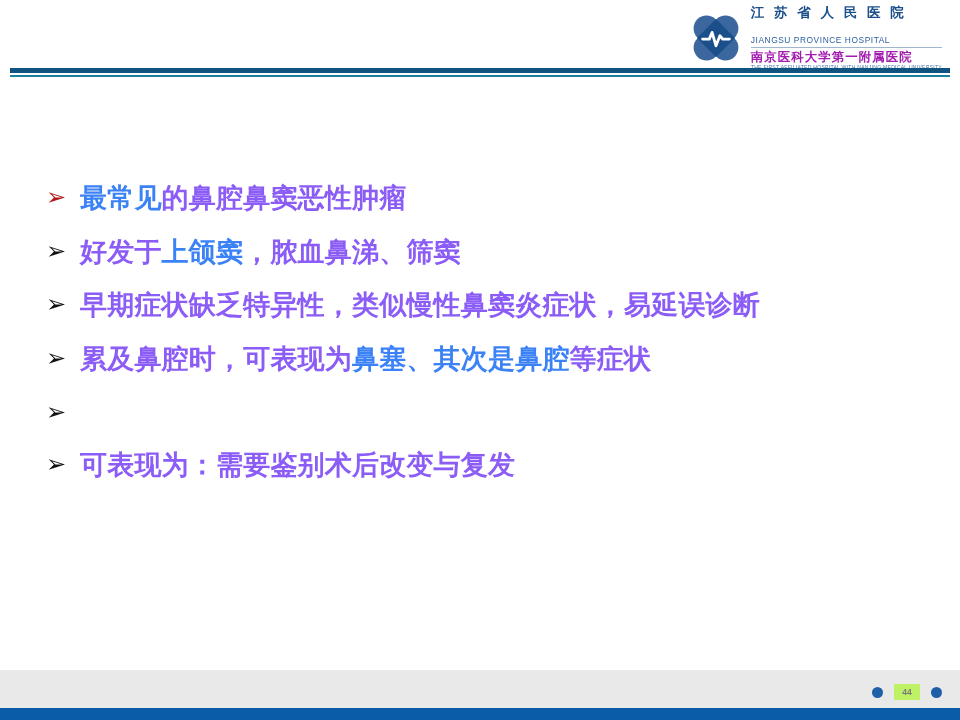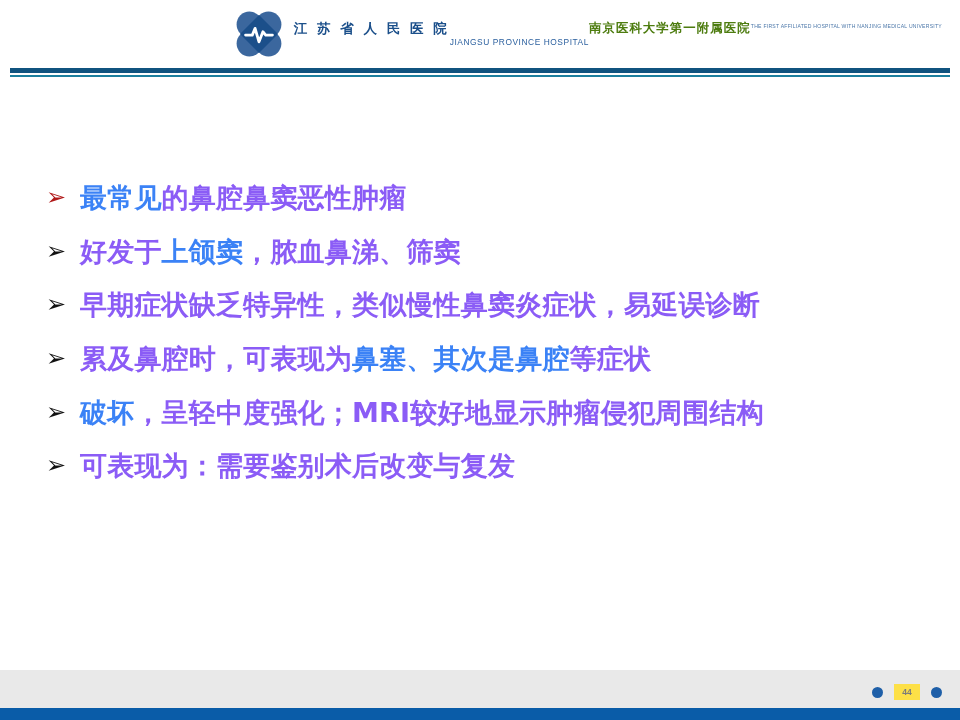--- a/index.html
+++ b/index.html
@@ -43,21 +43,21 @@
   }
 
   .logo-mark {
     width: 56px;
     height: 56px;
     flex: 0 0 auto;
   }
 
   .logo-text {
     display: flex;
-    flex-direction: row;
+    flex-direction: column;
     justify-content: center;
     line-height: 1;
   }
 
   .logo-cn-1 {
     font-size: 13.5px;
     letter-spacing: 3.0px;
     color: #1b4f8a;
     font-weight: 700;
     white-space: nowrap;
@@ -70,21 +70,21 @@
     white-space: nowrap;
   }
   .logo-rule {
     border-top: 1px solid #9fb6ce;
     margin: 3px 0 3px 0;
     width: 100%;
   }
   .logo-cn-2 {
     font-size: 12.4px;
     letter-spacing: 1.1px;
-    color: #4d7c0f;
+    color: #a21caf;
     font-weight: 700;
     white-space: nowrap;
   }
   .logo-en-2 {
     font-size: 5.1px;
     letter-spacing: 0.25px;
     color: #4a76a8;
     margin-top: 2px;
     white-space: nowrap;
     transform: scaleY(0.95);
@@ -199,21 +199,21 @@
   .pager .dot {
     width: 11px;
     height: 11px;
     border-radius: 50%;
     background: #1e5fa8;
     display: block;
   }
   .pager .pagenum {
     min-width: 26px;
     height: 16px;
-    background: #fde047;
+    background: #bef264;
     color: #7a7a7a;
     font-size: 8.5px;
     font-weight: 700;
     display: flex;
     align-items: center;
     justify-content: center;
     font-family: "Liberation Sans", sans-serif;
   }
 </style>
 </head>
@@ -269,21 +269,20 @@
       </div>
       <div class="bullet">
         <span class="marker">➢</span>
         <span class="text">
           <span class="ln"><span class="bk">累及鼻腔时，可表现为</span><span class="rd">鼻塞、其次是鼻腔</span><span class="bk">等症状</span></span>
         </span>
       </div>
       <div class="bullet">
         <span class="marker">➢</span>
         <span class="text">
-          <span class="ln"><span class="rd">破坏</span><span class="bk">，呈轻中度强化；MRI较好地显示肿瘤侵犯周围结构</span></span>
         </span>
       </div>
       <div class="bullet">
         <span class="marker">➢</span>
         <span class="text">
           <span class="ln"><span class="bk">可表现为：需要鉴别术后改变与复发</span></span>
         </span>
       </div>
     </div>
 

